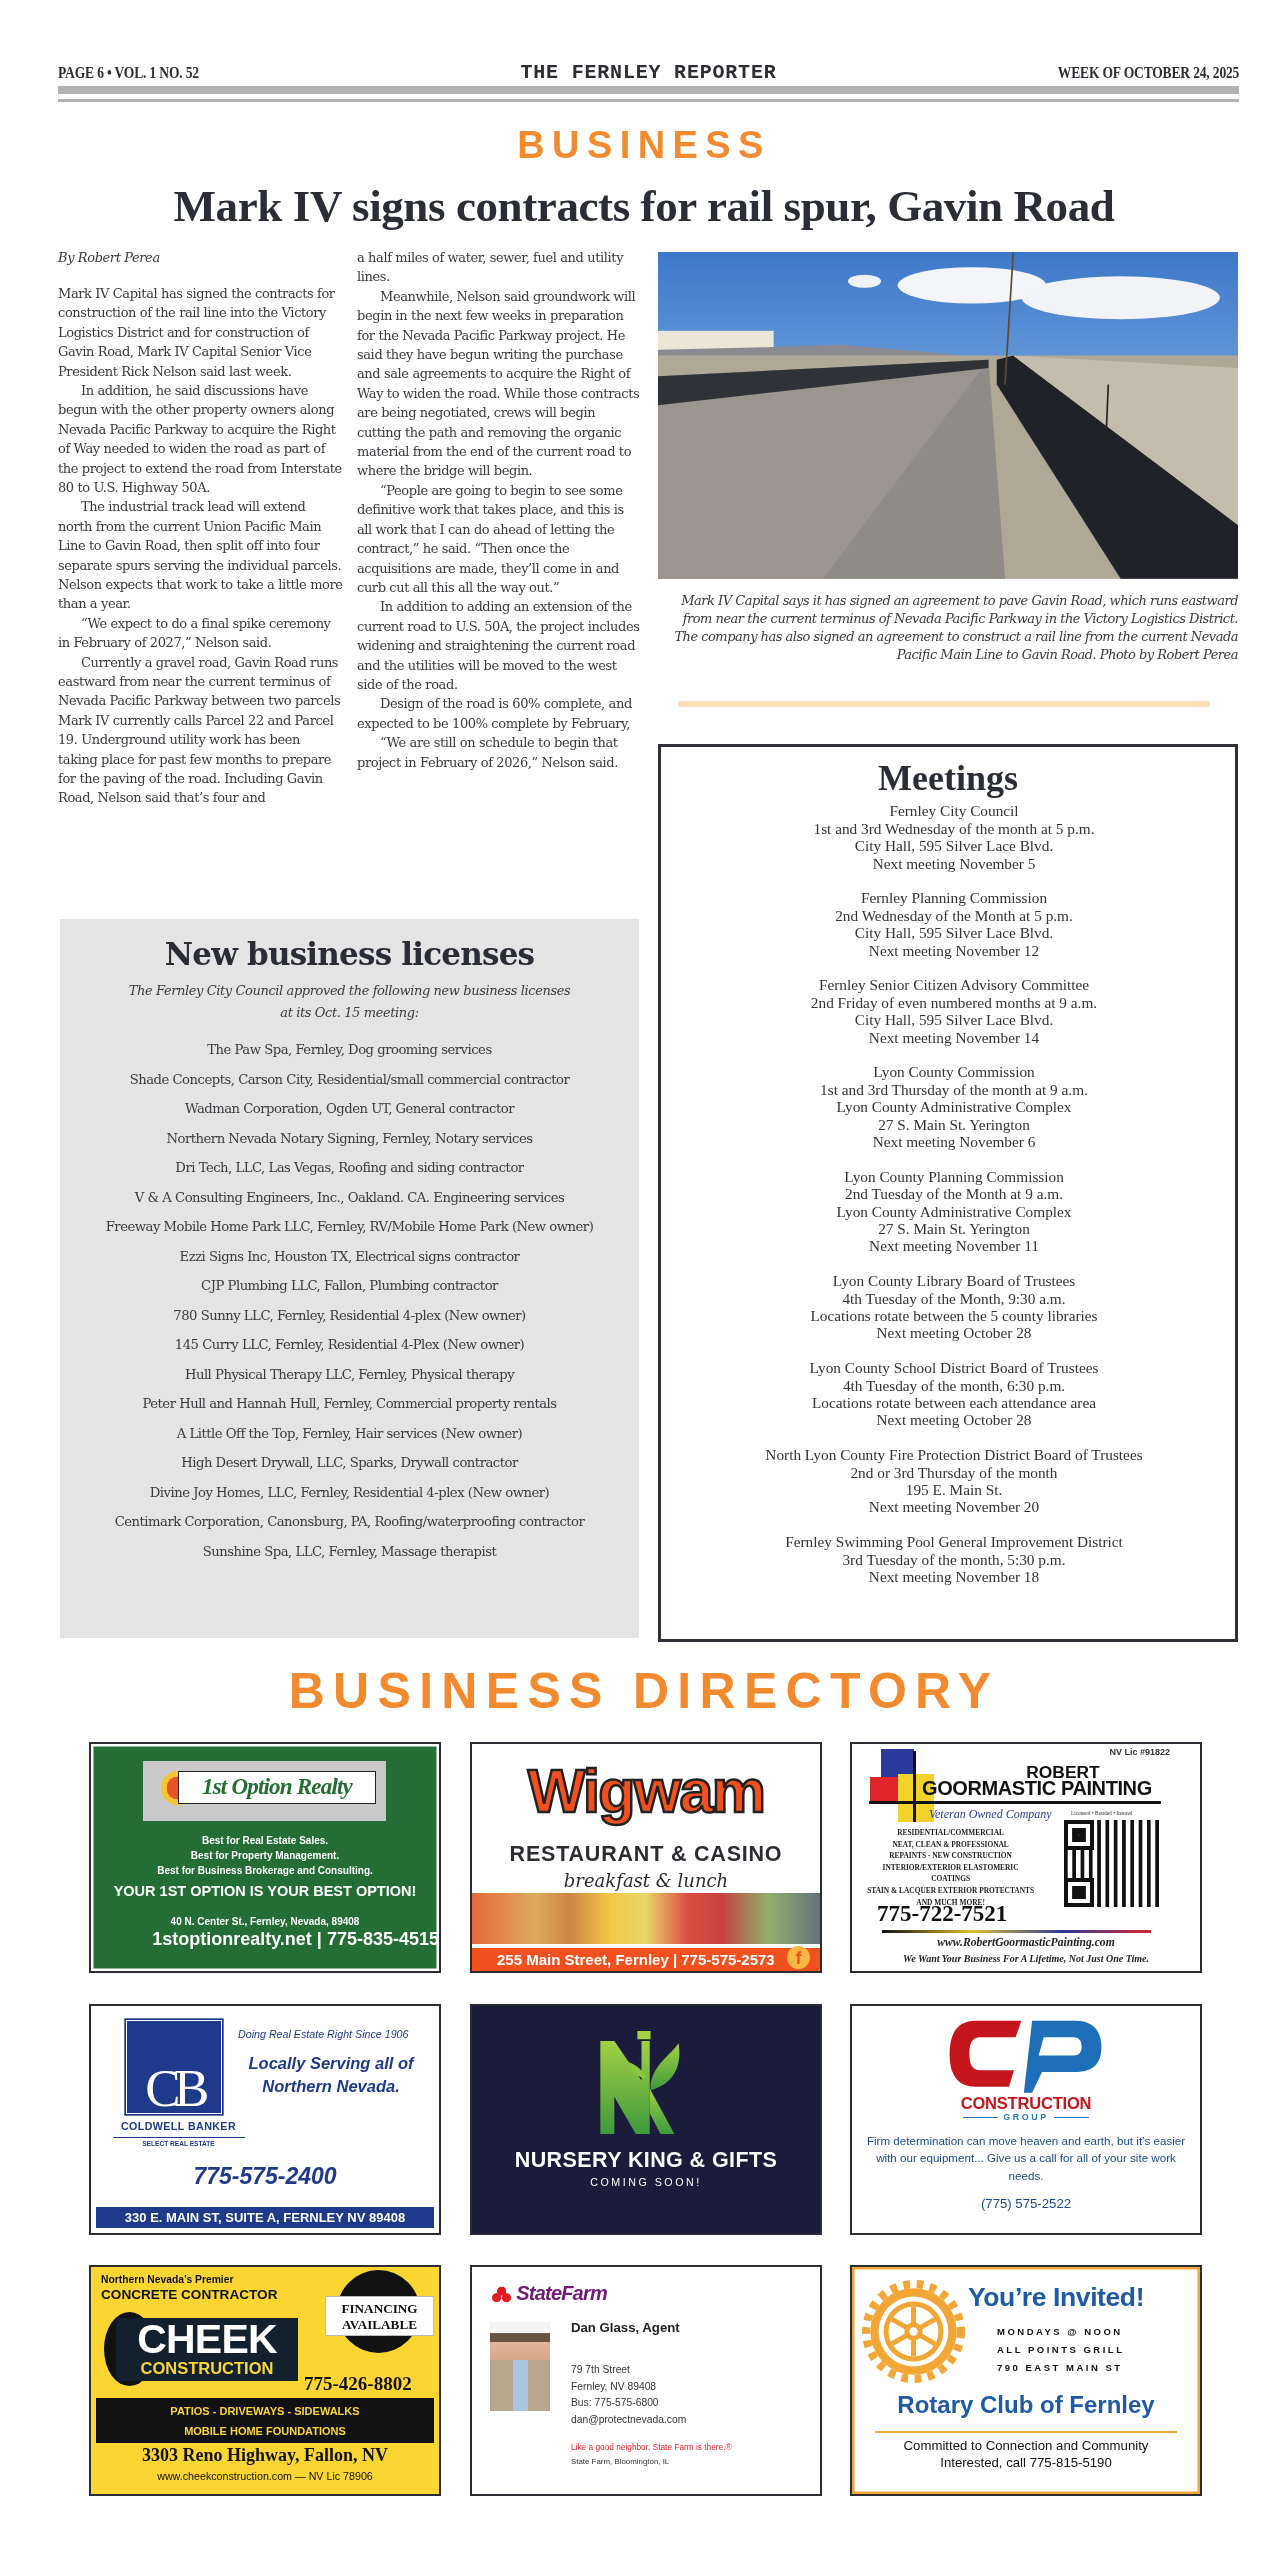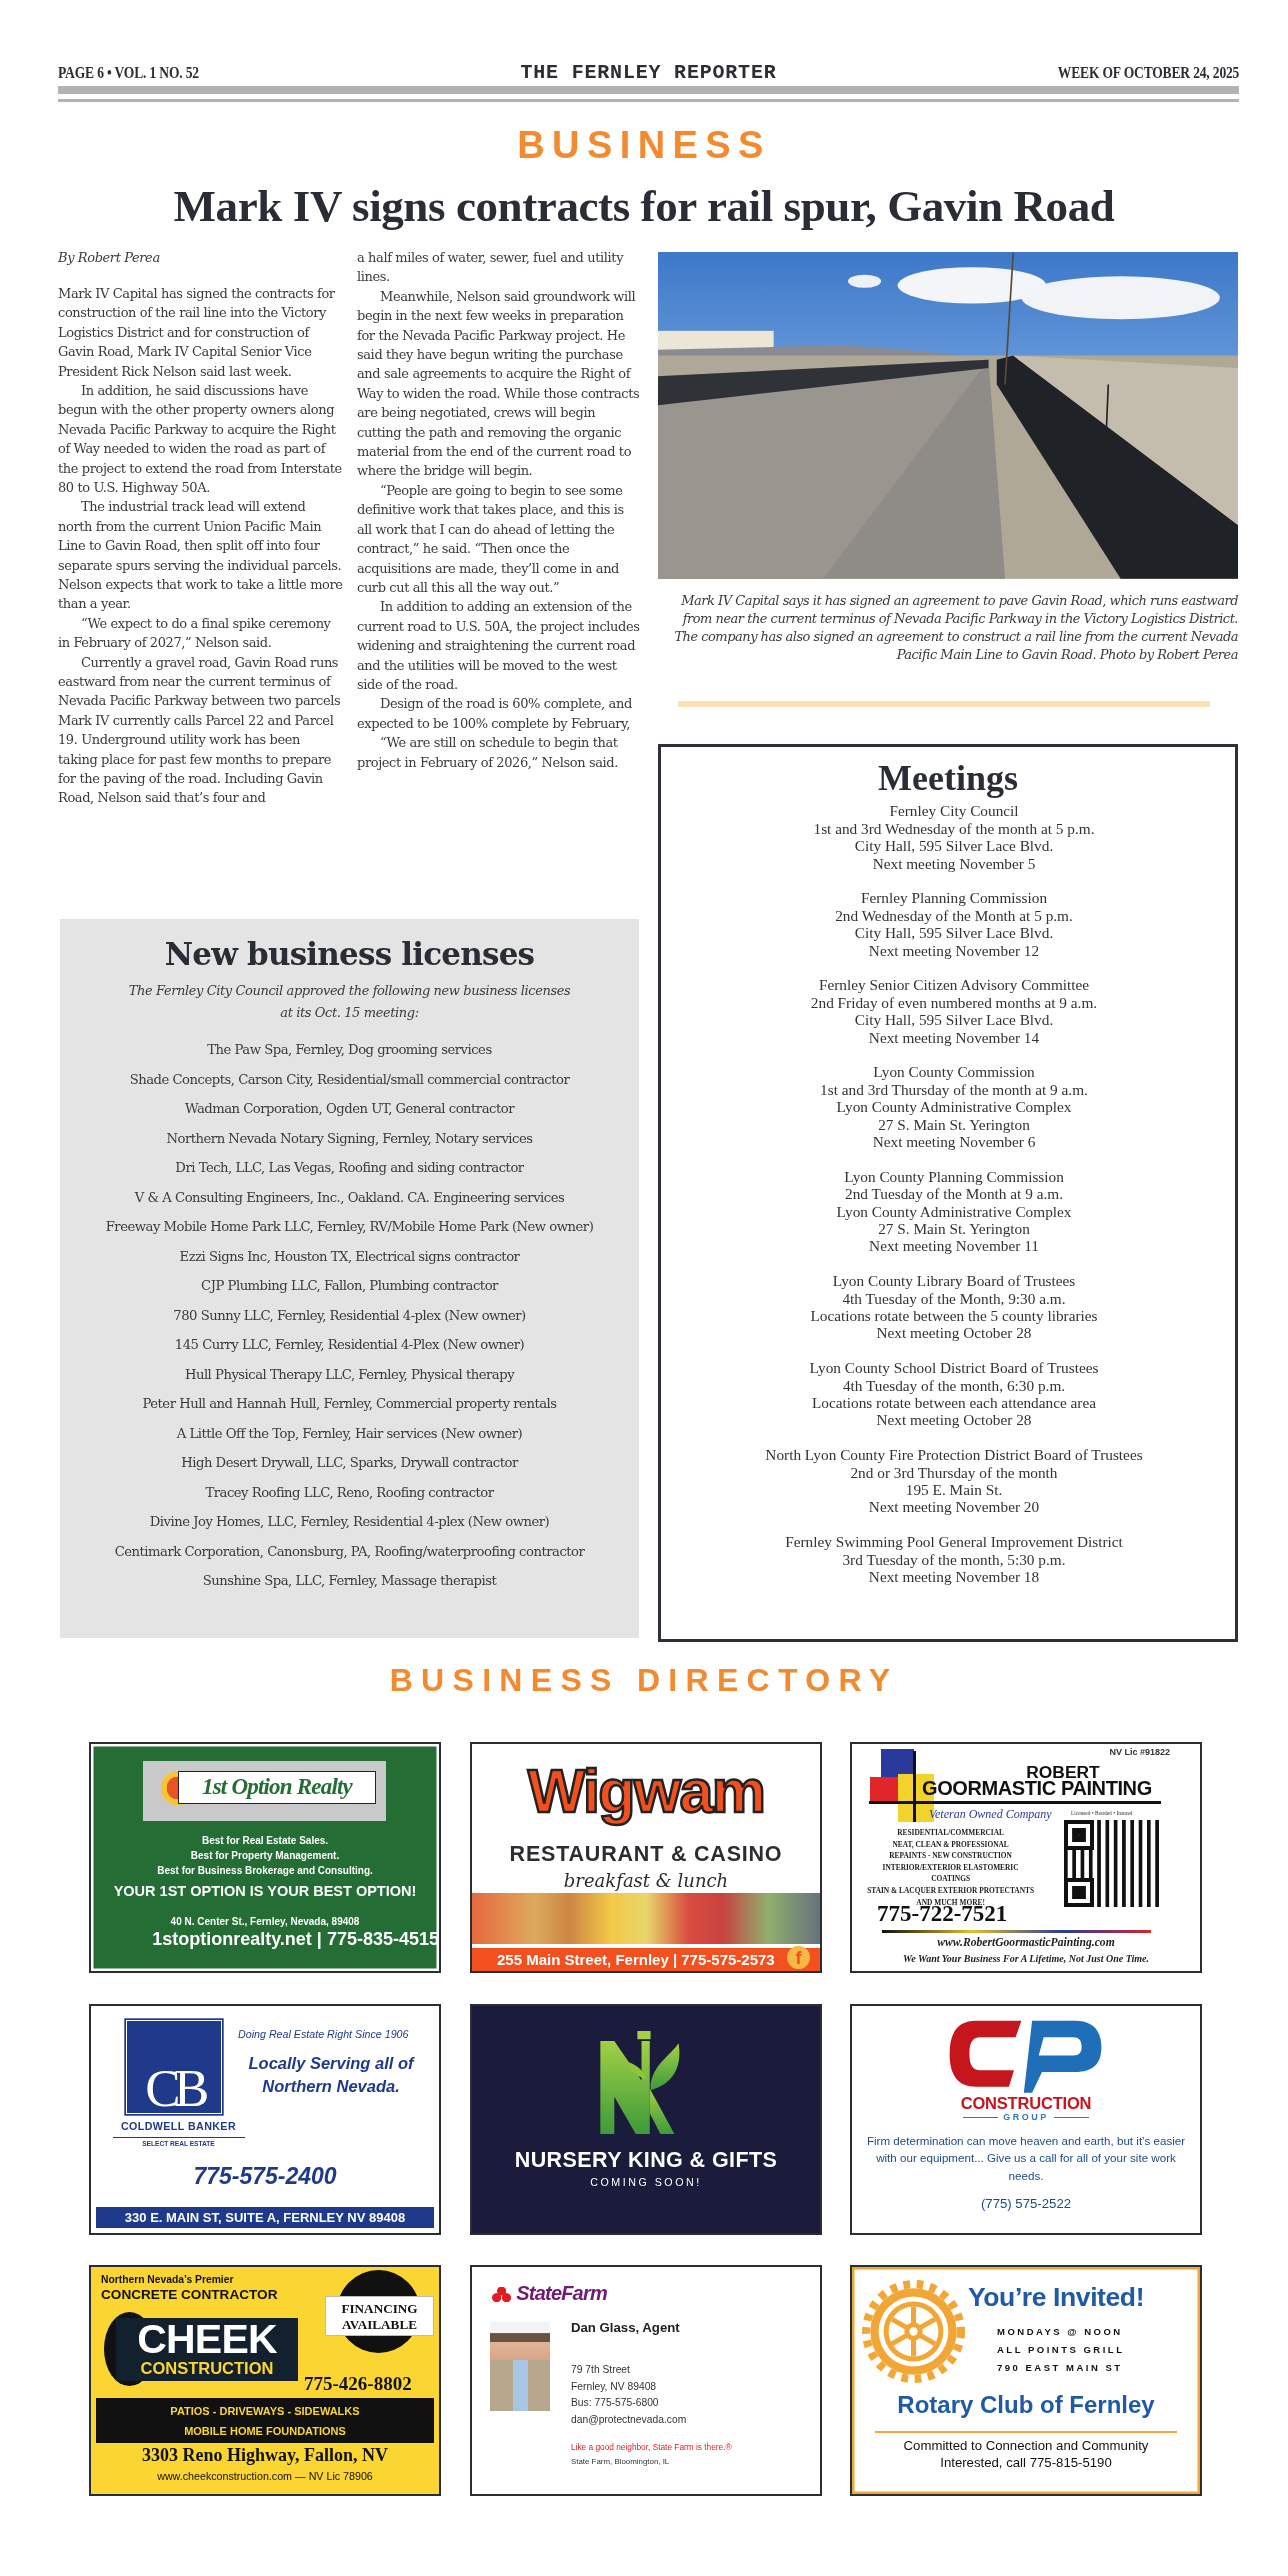--- a/index.html
+++ b/index.html
@@ -10,21 +10,21 @@
   .masthead { position: absolute; left: 58px; top: 61px; width: 1181px; height: 25px; }
   .mh-left, .mh-right { position: absolute; top: 1.7px; font-family: "Liberation Serif", serif; font-weight: bold; font-size: 16.5px; letter-spacing: -0.2px; color: #2d2d33; transform: scaleX(0.82); }
   .mh-left { left: 0; transform-origin: left center; }
   .mh-right { right: 0; transform-origin: right center; }
   .mh-center { position: absolute; left: 0; right: 0; top: 0; text-align: center; font-family: "Liberation Mono", monospace; font-weight: bold; font-size: 20px; color: #2d2d33; letter-spacing: 0.8px; }
   .rule-thick { position: absolute; left: 58px; top: 86px; width: 1181px; height: 8.3px; background: #b2b2b4; }
   .rule-thin { position: absolute; left: 58px; top: 99px; width: 1181px; height: 3.3px; background: #b2b2b4; }
 
   .section-title { position: absolute; left: 0; width: 1288px; text-align: center; font-family: "Liberation Sans", sans-serif; font-weight: bold; color: #f28a30; letter-spacing: 7.4px; }
   .sec-business { top: 124px; font-size: 38px; }
-  .sec-directory { top: 1662px; font-size: 32px; letter-spacing: 8.3px; }
+  .sec-directory { top: 1662px; font-size: 50px; letter-spacing: 8.3px; }
 
   .headline { position: absolute; left: 0; width: 1288px; top: 180px; text-align: center; font-family: "Liberation Serif", serif; font-size: 45px; color: #2a2d36; letter-spacing: -0.4px; }
 
   
   .col { position: absolute; font-family: "DejaVu Serif", serif; font-size: 13px; line-height: 19.4px; color: #3a3a3f; letter-spacing: -0.4px; }
   .col p { text-indent: 0; }
   .col p.ind { text-indent: 23px; }
   .col1 { left: 58px; top: 248px; width: 285px; }
   .col2 { left: 357px; top: 248px; width: 285px; }
   .byline { font-style: italic; margin-bottom: 16.5px; }
@@ -225,21 +225,20 @@
     <li>V &amp; A Consulting Engineers, Inc., Oakland. CA. Engineering services</li>
     <li>Freeway Mobile Home Park LLC, Fernley, RV/Mobile Home Park (New owner)</li>
     <li>Ezzi Signs Inc, Houston TX, Electrical signs contractor</li>
     <li>CJP Plumbing LLC, Fallon, Plumbing contractor</li>
     <li>780 Sunny LLC, Fernley, Residential 4-plex (New owner)</li>
     <li>145 Curry LLC, Fernley, Residential 4-Plex (New owner)</li>
     <li>Hull Physical Therapy LLC, Fernley, Physical therapy</li>
     <li>Peter Hull and Hannah Hull, Fernley, Commercial property rentals</li>
     <li>A Little Off the Top, Fernley, Hair services (New owner)</li>
     <li>High Desert Drywall, LLC, Sparks, Drywall contractor</li>
-    <li>Tracey Roofing LLC, Reno, Roofing contractor</li>
     <li>Divine Joy Homes, LLC, Fernley, Residential 4-plex (New owner)</li>
     <li>Centimark Corporation, Canonsburg, PA, Roofing/waterproofing contractor</li>
     <li>Sunshine Spa, LLC, Fernley, Massage therapist</li>
   </ul>
 </div>
 
 <div class="meetings">
   <h2 class="mt-title">Meetings</h2>
   <div class="mt-list" id="mt-list">
       <div class="mt-block">

